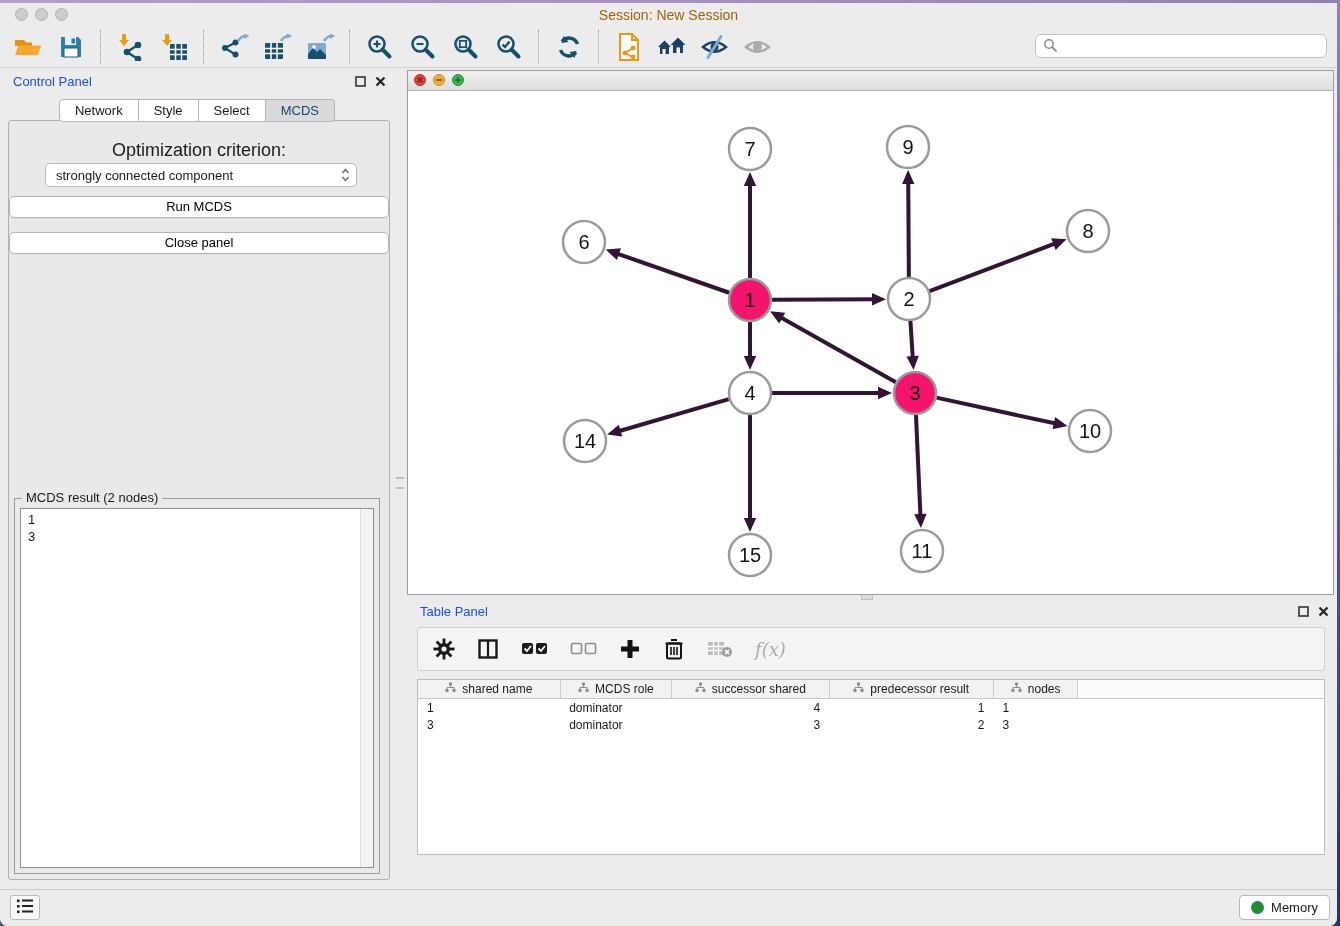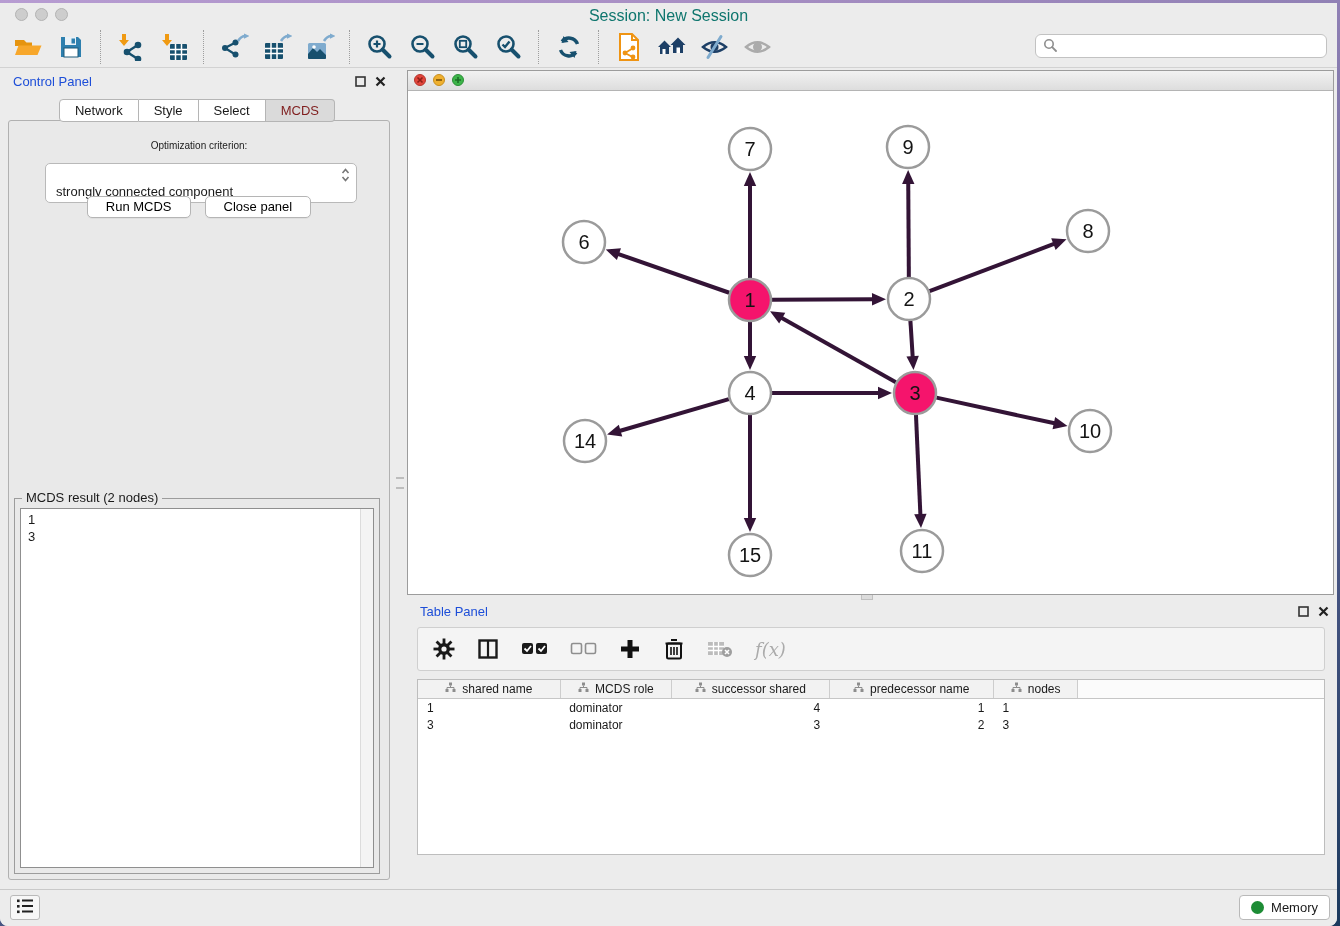--- a/index.html
+++ b/index.html
@@ -10,46 +10,46 @@
   }
   .app {
     position:absolute; top:3px; left:0; right:3px; bottom:0;
     background:#ececec; border-radius:0 0 8px 8px; overflow:hidden;
     font-size:13px; color:#1a1a1a;
   }
   
   .titlebar { position:absolute; top:0; left:0; right:0; height:23px; }
   .lights { position:absolute; left:15px; top:5px; display:flex; gap:7px; }
   .light { width:13px; height:13px; border-radius:50%; background:#cdcdcd; border:1px solid #b3b3b3; box-sizing:border-box; }
-  .app-title { position:absolute; left:0; right:0; top:4px; text-align:center; color:#0f766e; font-size:16px; }
+  .app-title { position:absolute; left:0; right:0; top:4px; text-align:center; color:#a16207; font-size:14px; }
   
   .toolbar { position:absolute; top:23px; left:0; right:0; height:41px; border-bottom:1px solid #d2d2d2; }
   .tb-icons { position:absolute; left:6px; top:0; height:41px; display:flex; align-items:center; }
   .tb-btn { width:35px; height:36px; display:flex; align-items:center; justify-content:center; margin:0 4px; }
   .tb-sep { height:34px; border-left:1px dotted #9e9e9e; margin:0 8px; }
   .searchbox { position:absolute; right:10px; top:8px; width:292px; height:24px; background:#fff;
     border:1px solid #c2c2c2; border-radius:6px; display:flex; align-items:center; padding-left:7px; box-sizing:border-box; }
   .searchbox input { border:none; outline:none; flex:1; font:13px "Liberation Sans","DejaVu Sans",sans-serif; background:transparent; margin-left:4px; }
   
   .control-panel { position:absolute; left:0; top:65px; width:394px; height:823px; }
   .panel-title { position:absolute; left:13px; top:6px; font-size:13px; color:#1d4ed8; }
   .panel-icons { position:absolute; right:8px; top:7px; display:flex; gap:9px; align-items:center; }
   .cp-tabs { position:absolute; top:31px; left:0; width:100%; display:flex; justify-content:center; z-index:3; }
   .tab { height:21px; line-height:21px; padding:0 15px; background:#fff; border:1px solid #b5b5b5; border-left:none;
     font-size:13px; color:#1a1a1a; cursor:default; }
   .tab:first-child { border-left:1px solid #b5b5b5; border-radius:4px 0 0 4px; }
   .tab:last-child { border-radius:0 4px 4px 0; }
-  .tab.active { background:#dadada; color:#7f1d1d; }
+  .tab.active { background:#dadada; color:#0c4a6e; }
   .cp-box { position:absolute; left:8px; right:4px; top:52px; bottom:11px; border:1px solid #b1b1b1;
     border-radius:3px; background:#e9e9e9; }
-  .opt-label { position:absolute; top:19px; left:0; width:100%; text-align:center; font-size:10px; }
+  .opt-label { position:absolute; top:19px; left:0; width:100%; text-align:center; font-size:18px; }
   .criterion-select { position:absolute; left:36px; right:32px; top:42px; height:22px; background:#fff;
-    border:1px solid #b9b9b9; border-radius:5px; display:flex; align-items:center; padding:16px 22px 0 10px; font-size:13px; }
+    border:1px solid #b9b9b9; border-radius:5px; display:flex; align-items:center; padding:0 22px 0 10px; font-size:13px; }
   .criterion-select .stepper { position:absolute; right:6px; top:3px; }
-  .btn-row { position:absolute; top:75px; left:0; width:100%; display:flex; justify-content:center; gap:14px; }
+  .btn-row { position:absolute; top:75px; left:0; width:100%; display:flex; justify-content:center; gap:14px;flex-direction:column; }
   .mac-btn { height:22px; line-height:20px; background:#fff; border:1px solid #b5b5b5; border-radius:5px;
     padding:0 18px; font-size:13px; box-shadow:0 1px 0 rgba(0,0,0,0.04); }
   .result-fieldset { position:absolute; left:5px; right:9px; top:377px; bottom:5px; border:1px solid #9c9c9c; }
   .result-legend { position:absolute; top:-9px; left:7px; background:#e9e9e9; padding:0 4px; font-size:13px; }
   .result-box { position:absolute; left:5px; right:5px; top:9px; bottom:5px; background:#fff; border:1px solid #8f8f8f; }
   .result-lines { position:absolute; left:0; top:2px; right:14px; bottom:0; padding:0 7px; font-size:13px; line-height:17px; }
   .result-scroll { position:absolute; right:0; top:0; bottom:0; width:12px; background:#f4f4f4; border-left:1px solid #dcdcdc; }
   
   .v-splitter { position:absolute; left:396px; top:474px; width:8px; height:12px;
     border-top:2px solid #bdbdbd; border-bottom:2px solid #bdbdbd; box-sizing:border-box; }
@@ -529,21 +529,21 @@
                 </span></th>
               <th><span class="hdr-inner">
                   <span><svg width="11" height="11" viewBox="0 0 11 11">
                       <g fill="#8d8d8d">
                         <rect x="4" y="0.5" width="3" height="3"></rect>
                         <rect x="0.5" y="7" width="3" height="3"></rect>
                         <rect x="7.5" y="7" width="3" height="3"></rect>
                       </g>
                       <path d="M5.5 3.5v2M2 7V5.5h7V7" stroke="#8d8d8d" stroke-width="1" fill="none"></path>
                     </svg></span>
-                  <span>predecessor name</span>
+                  <span>predecessor result</span>
                 </span></th>
               <th><span class="hdr-inner">
                   <span><svg width="11" height="11" viewBox="0 0 11 11">
                       <g fill="#8d8d8d">
                         <rect x="4" y="0.5" width="3" height="3"></rect>
                         <rect x="0.5" y="7" width="3" height="3"></rect>
                         <rect x="7.5" y="7" width="3" height="3"></rect>
                       </g>
                       <path d="M5.5 3.5v2M2 7V5.5h7V7" stroke="#8d8d8d" stroke-width="1" fill="none"></path>
                     </svg></span>

